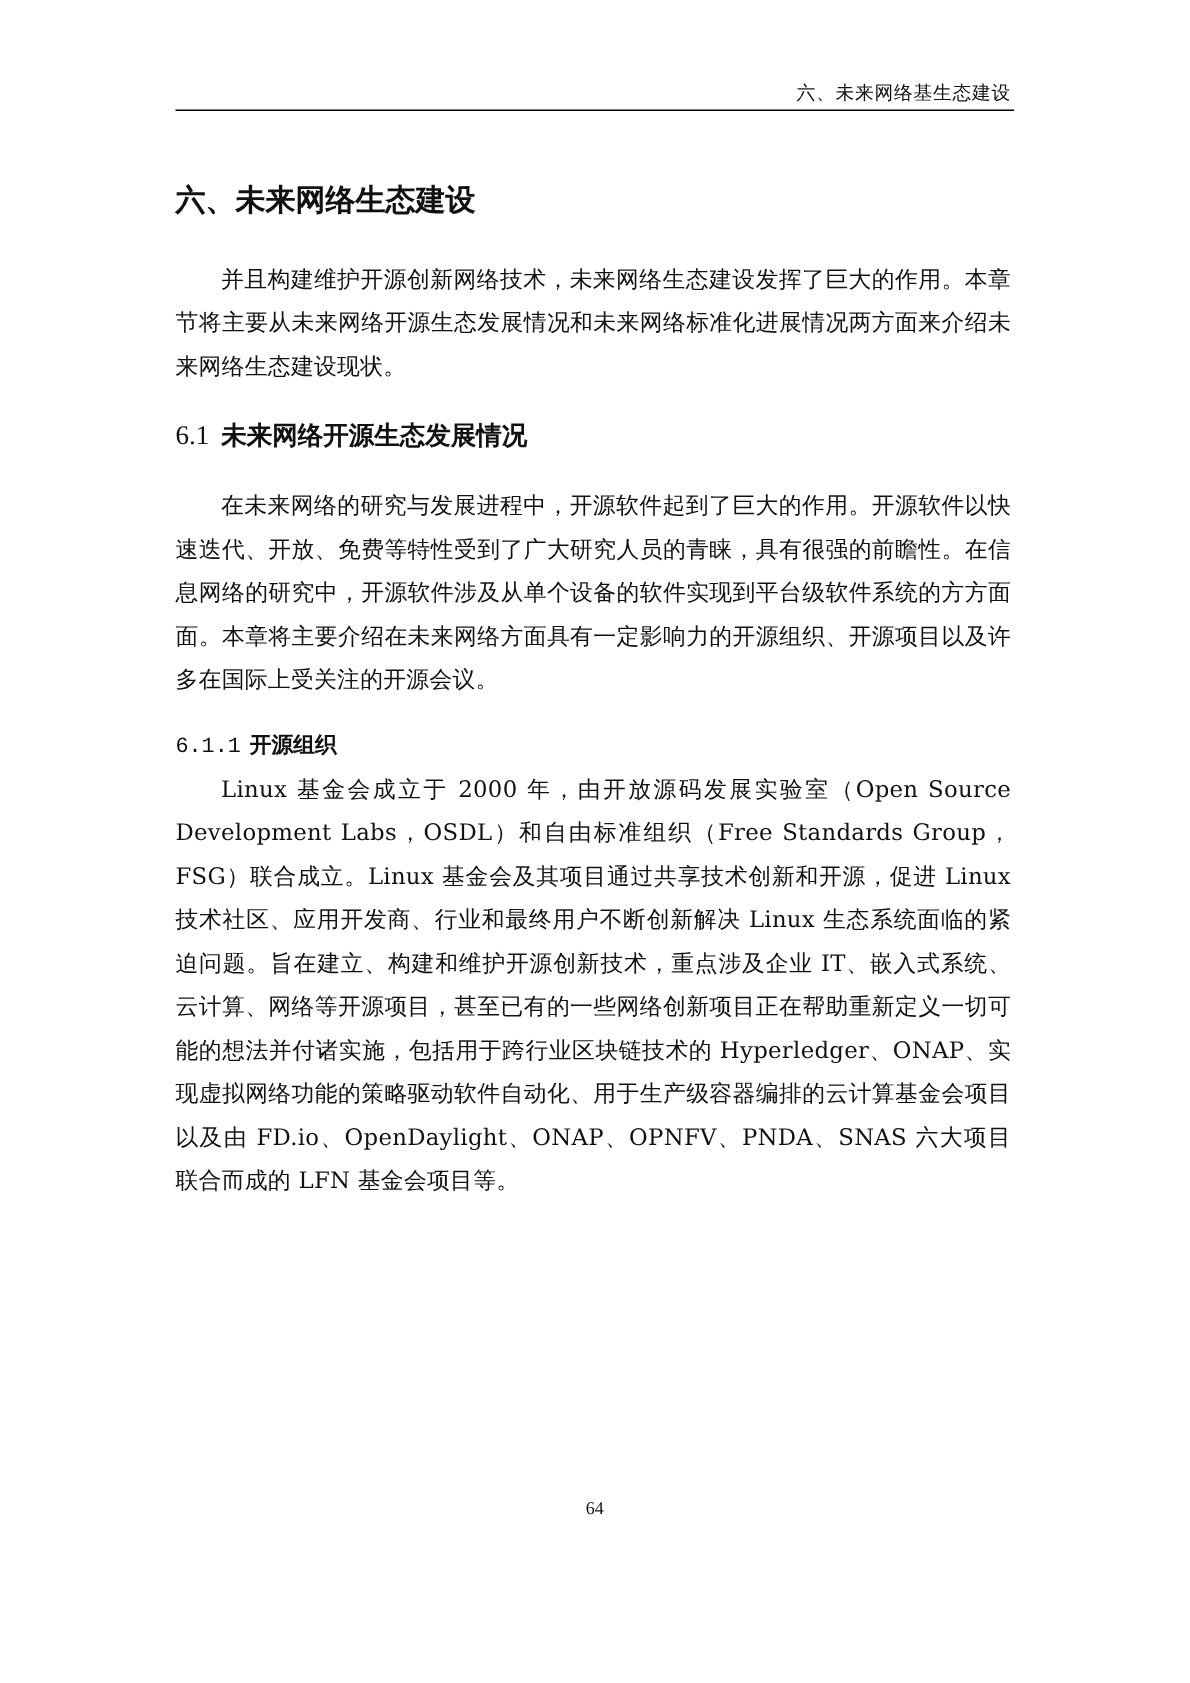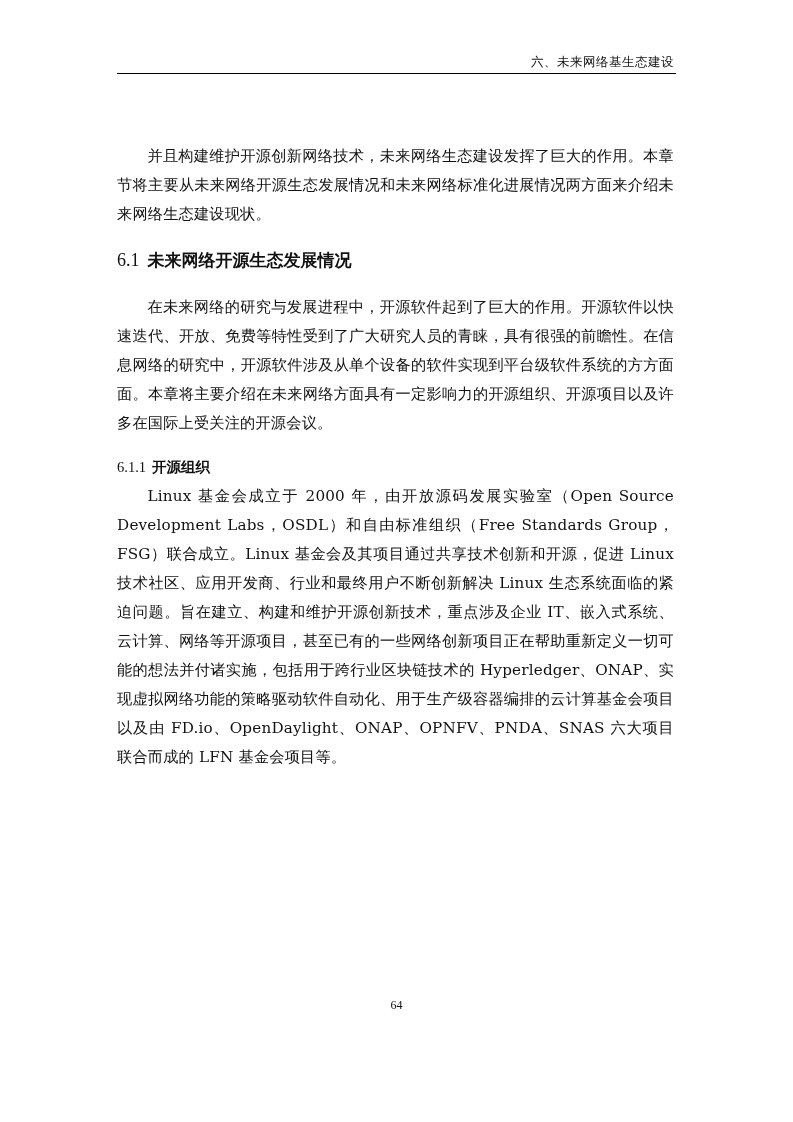--- a/index.html
+++ b/index.html
@@ -12,35 +12,36 @@
   .h1 { font-family: "DejaVu Sans", "Liberation Sans", sans-serif; font-size: 20px; font-weight: bold;
         margin: 0; height: 30px; line-height: 30px; }
   .p { font-size: 15.2px; line-height: 29px; text-align: justify; text-indent: 2em; margin: 0; letter-spacing: 0.2px; }
   .p1 { margin-top: 24px; }
   .h2 { font-family: "DejaVu Sans", "Liberation Sans", sans-serif; font-size: 17px; font-weight: bold;
         margin: 12px 0 0 0; height: 38px; line-height: 38px; }
   .h2 .num { font-family: "Liberation Serif", serif; font-weight: normal; font-size: 18px; margin-right: 8px; }
   .p2 { margin-top: 14px; }
   .h3 { font-family: "DejaVu Sans", "Liberation Sans", sans-serif; font-size: 14.5px; font-weight: bold;
         margin: 14px 0 0 0; height: 30px; line-height: 30px; }
-  .h3 .num { font-family: Liberation Serif, serif; font-weight: normal; margin-right: 6px; }
+  .h3 .num { font-family: Liberation Mono, monospace; font-weight: normal; margin-right: 6px; }
   .p3 { margin-top: 14px; }
   .list-item { font-size: 15.2px; line-height: 29px; padding-left: 2em; margin: 0; }
   .list-item .num { margin-right: 14px; font-family: "Liberation Serif", serif; }
   .page-number { position: absolute; left: 0; width: 793px; top: 998px; text-align: center; font-size: 12px;
                  font-family: "Liberation Serif", serif; }
 </style>
 </head>
 <body>
 
 <div class="header">
   <span class="header-text">六、未来网络基生态建设</span>
 </div>
 
 <div class="content">
+  <h1 class="h1">六、未来网络生态建设</h1>
   <p class="p p1">并且构建维护开源创新网络技术，未来网络生态建设发挥了巨大的作用。本章节将主要从未来网络开源生态发展情况和未来网络标准化进展情况两方面来介绍未来网络生态建设现状。</p>
 
   <h2 class="h2">
     <span class="num">6.1</span><span>未来网络开源生态发展情况</span>
   </h2>
   <p class="p p2">在未来网络的研究与发展进程中，开源软件起到了巨大的作用。开源软件以快速迭代、开放、免费等特性受到了广大研究人员的青睐，具有很强的前瞻性。在信息网络的研究中，开源软件涉及从单个设备的软件实现到平台级软件系统的方方面面。本章将主要介绍在未来网络方面具有一定影响力的开源组织、开源项目以及许多在国际上受关注的开源会议。</p>
 
   <h3 class="h3">
     <span class="num">6.1.1</span><span>开源组织</span>
   </h3>

